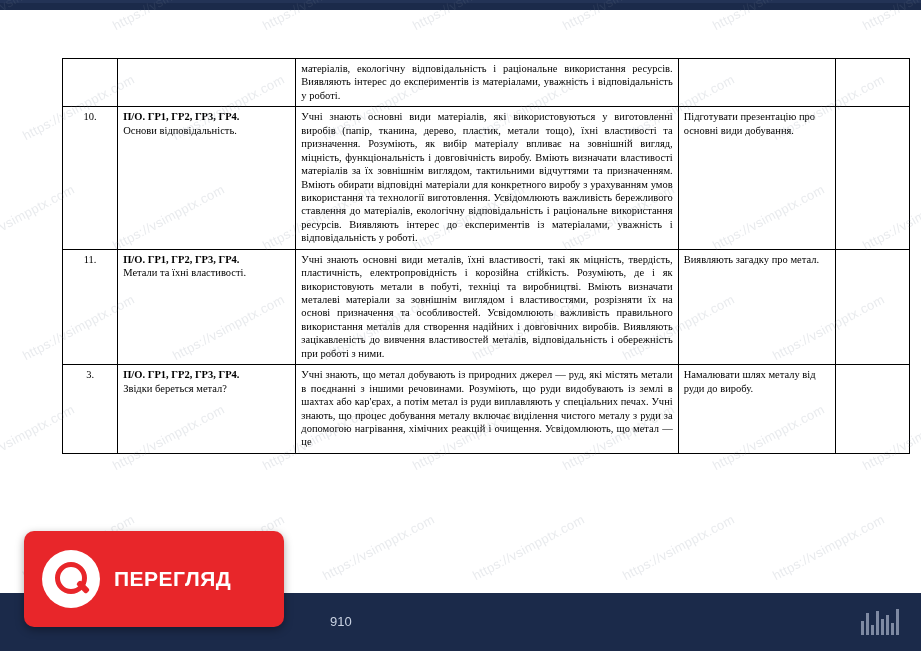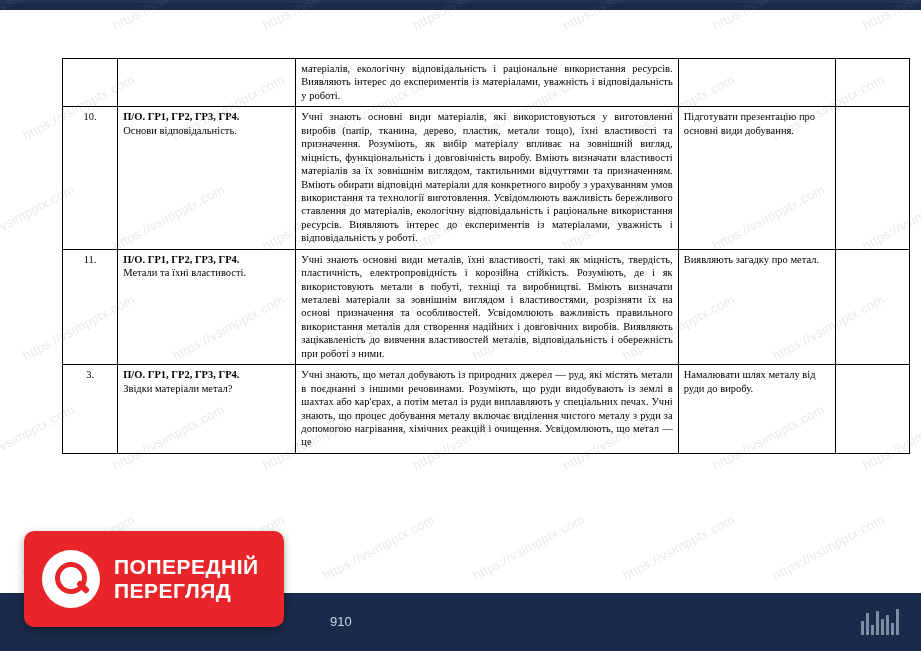--- a/index.html
+++ b/index.html
@@ -243,21 +243,21 @@
           <p>Учні знають основні види металів, їхні властивості, такі як міцність, твердість, пластичність, електропровідність і корозійна стійкість. Розуміють, де і як використовують метали в побуті, техніці та виробництві. Вміють визначати металеві матеріали за зовнішнім виглядом і властивостями, розрізняти їх на основі призначення та особливостей. Усвідомлюють важливість правильного використання металів для створення надійних і довговічних виробів. Виявляють зацікавленість до вивчення властивостей металів, відповідальність і обережність при роботі з ними.</p>
         </td>
         <td class="c-task">Виявляють загадку про метал.</td>
         <td class="c-last"></td>
       </tr>
 
       <tr>
         <td class="c-num">3.</td>
         <td class="c-topic">
           <div class="topic-title">П/О. ГР1, ГР2, ГР3, ГР4.</div>
-          <div class="topic-sub">Звідки матеріали метал?</div>
+          <div class="topic-sub">Звідки береться метал?</div>
         </td>
         <td class="c-body">
           <p>Учні знають, що метал добувають із природних джерел — руд, які містять метали в поєднанні з іншими речовинами. Розуміють, що руди видобувають із землі в шахтах або кар'єрах, а потім метал із руди виплавляють у спеціальних печах. Учні знають, що процес добування металу включає виділення чистого металу з руди за допомогою нагрівання, хімічних реакцій і очищення. Усвідомлюють, що метал — це</p>
         </td>
         <td class="c-task">Намалювати шлях металу від руди до виробу.</td>
         <td class="c-last"></td>
       </tr>
 
     </tbody>
   </table>
@@ -327,16 +327,15 @@
   <i style="height:12px"></i>
     <i style="height:26px"></i>
 </div>
 
 <div class="preview">
   <div class="preview-circle">
     <div class="mag"></div>
     <div class="mag-handle"></div>
   </div>
   <div class="preview-text">
-    <div>ПОПЕРЕДНІЙ</div>
     <div>ПЕРЕГЛЯД</div>
   </div>
 </div>
 
 </body></html>

